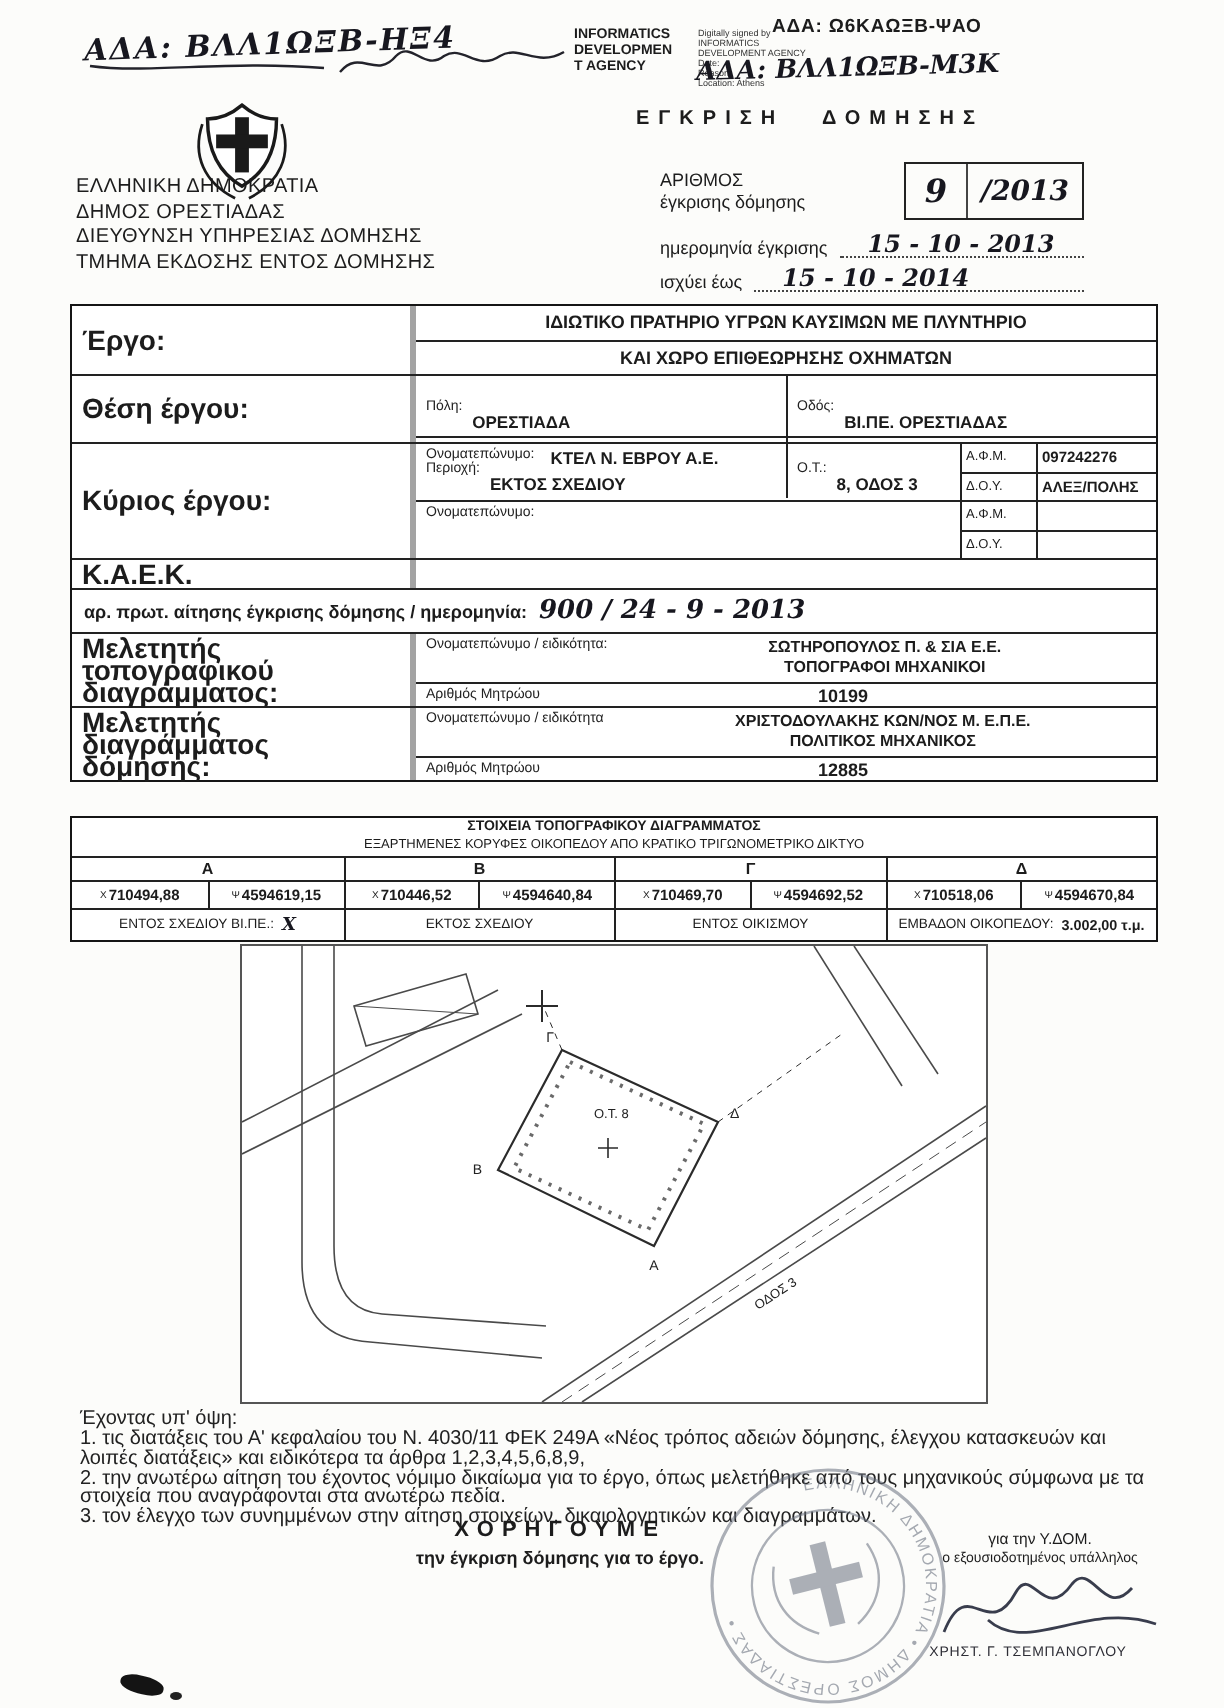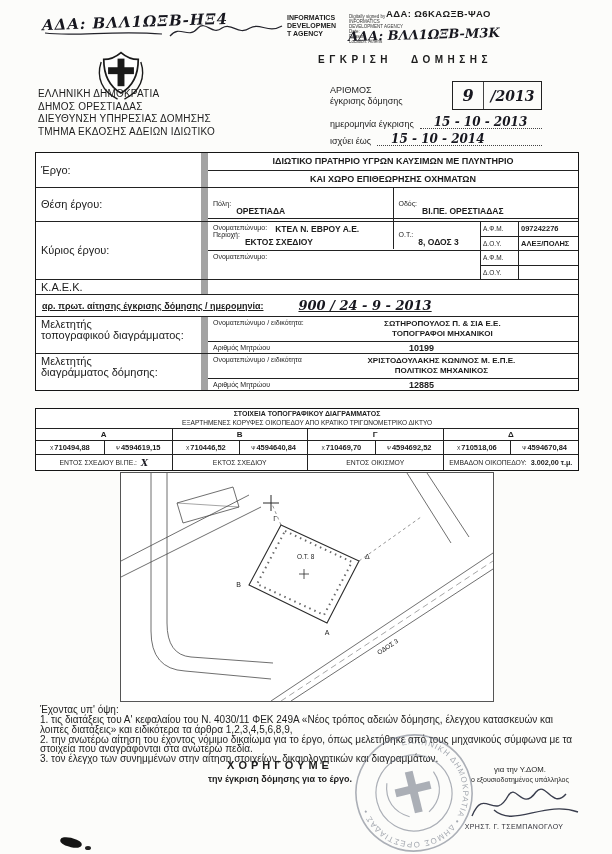--- a/index.html
+++ b/index.html
@@ -26,39 +26,39 @@
   .num-box .n1{width:30px;display:flex;align-items:center;justify-content:center;font-size:16px;border-right:1px solid #444;}
   .num-box .n2{flex:1;display:flex;align-items:center;justify-content:center;font-size:14px;}
   .date-line{display:flex;font-size:9px;align-items:flex-end;gap:6px;width:212px;}
   .dots{flex:1;border-bottom:1.5px dotted #444;position:relative;height:13px;}
   .dval{position:absolute;left:14px;bottom:-1px;font-size:12px;white-space:nowrap;font-style:italic;}
 
   
   .main-table{left:35px;top:152px;width:542px;border:1.6px solid #151515;background:#fff;}
   .trow{display:flex;border-top:1px solid #222;box-sizing:border-box;}
   .trow:first-child{border-top:none;}
-  .tlabel{width:172px;border-right:7px solid #a3a3a3;padding:2px 5px;font-weight:normal;font-size:11px;box-sizing:border-box;line-height:11px;}
+  .tlabel{width:172px;border-right:3px solid #a3a3a3;padding:2px 5px;font-weight:bold;font-size:14px;box-sizing:border-box;line-height:11px;}
   .tlabel.vc{display:flex;flex-direction:column;justify-content:center;}
   .tcontent{flex:1;display:flex;min-width:0;}
   .coldir{flex-direction:column;}
   .subline{display:flex;align-items:center;justify-content:center;font-weight:bold;font-size:9px;flex:1;}
   .bdr-b{border-bottom:1px solid #222;}
   .locrow{display:flex;flex:1;}
   .loccell{flex:1;padding:2px 5px;font-size:7px;display:flex;gap:5px;align-items:center;min-width:0;}
   .loccell b{font-size:8.5px;margin-top:16px;}
   .bdr-l{border-left:1px solid #222;}
   .flabel{font-size:7px;color:#222;white-space:nowrap;}
   .ownhalf{flex:1;display:flex;min-height:0;gap:11px;}
   .ownname{flex:1;padding:2px 5px;font-size:7px;display:flex;gap:8px;align-items:flex-start;}
   .ownname b{font-size:8.5px;}
   .taxcol{width:97px;border-left:1px solid #222;display:flex;flex-direction:column;}
   .taxrow{flex:1;display:flex;font-size:6.5px;align-items:center;}
   .taxlabel{width:33px;border-right:1px solid #222;padding:0 2px;align-self:stretch;display:flex;align-items:center;}
   .taxval{flex:1;padding:0 2px;font-size:7.5px;font-weight:bold;}
-  .protocol-cell{flex:1;display:flex;align-items:center;gap:35px;padding:0 6px;font-size:9px;font-weight:bold;text-decoration:underline;}
+  .protocol-cell{flex:1;display:flex;align-items:center;gap:6px;padding:0 6px;font-size:9px;font-weight:bold;}
   .protocol-value{font-size:13px;}
   .melrow{flex:1;display:flex;padding:2px 5px;gap:8px;}
   .melname{flex:1;display:flex;flex-direction:column;align-items:center;justify-content:center;font-size:8px;line-height:10px;text-align:center;}
   .melreg{height:13px;display:flex;padding:0 5px;font-size:7px;align-items:center;}
   .regval{flex:1;text-align:center;font-size:9px;}
 
   
   .coord-table{left:35px;top:408px;width:542px;border:1.6px solid #151515;background:#fff;font-size:7px;}
   .ct-head{text-align:center;padding:1px 0;line-height:8.5px;}
   .ct-t1{font-weight:bold;font-size:7px;}
@@ -126,21 +126,21 @@
     <path d="M53,14 C59,32 52,48 34,57" fill="none" stroke="#1a1a1a" stroke-width="1.6"></path>
     <path d="M30,3 C37,9 44,11 50,11 C50,28 44,42 30,50 C16,42 10,28 10,11 C16,11 23,9 30,3 Z" fill="#fff" stroke="#1a1a1a" stroke-width="2"></path>
     <rect x="26" y="10" width="8" height="32" fill="#1a1a1a"></rect>
     <rect x="15" y="20" width="30" height="8" fill="#1a1a1a"></rect>
   </svg>
 
   <div class="abs authority">
     <div>ΕΛΛΗΝΙΚΗ ΔΗΜΟΚΡΑΤΙΑ</div>
     <div>ΔΗΜΟΣ ΟΡΕΣΤΙΑΔΑΣ</div>
     <div>ΔΙΕΥΘΥΝΣΗ ΥΠΗΡΕΣΙΑΣ ΔΟΜΗΣΗΣ</div>
-    <div>ΤΜΗΜΑ ΕΚΔΟΣΗΣ ΑΔΕΙΩΝ ΙΔΙΩΤΙΚΟ</div>
+    <div>ΤΜΗΜΑ ΕΚΔΟΣΗΣ ΕΝΤΟΣ ΔΟΜΗΣΗΣ</div>
   </div>
 
   <div class="abs doc-title">ΕΓΚΡΙΣΗ ΔΟΜΗΣΗΣ</div>
   <div class="abs num-label">
     <div>ΑΡΙΘΜΟΣ</div>
     <div>έγκρισης δόμησης</div>
   </div>
   <div class="abs num-box">
     <span class="n1 hand">9</span>
     <span class="n2 hand">/2013</span>

